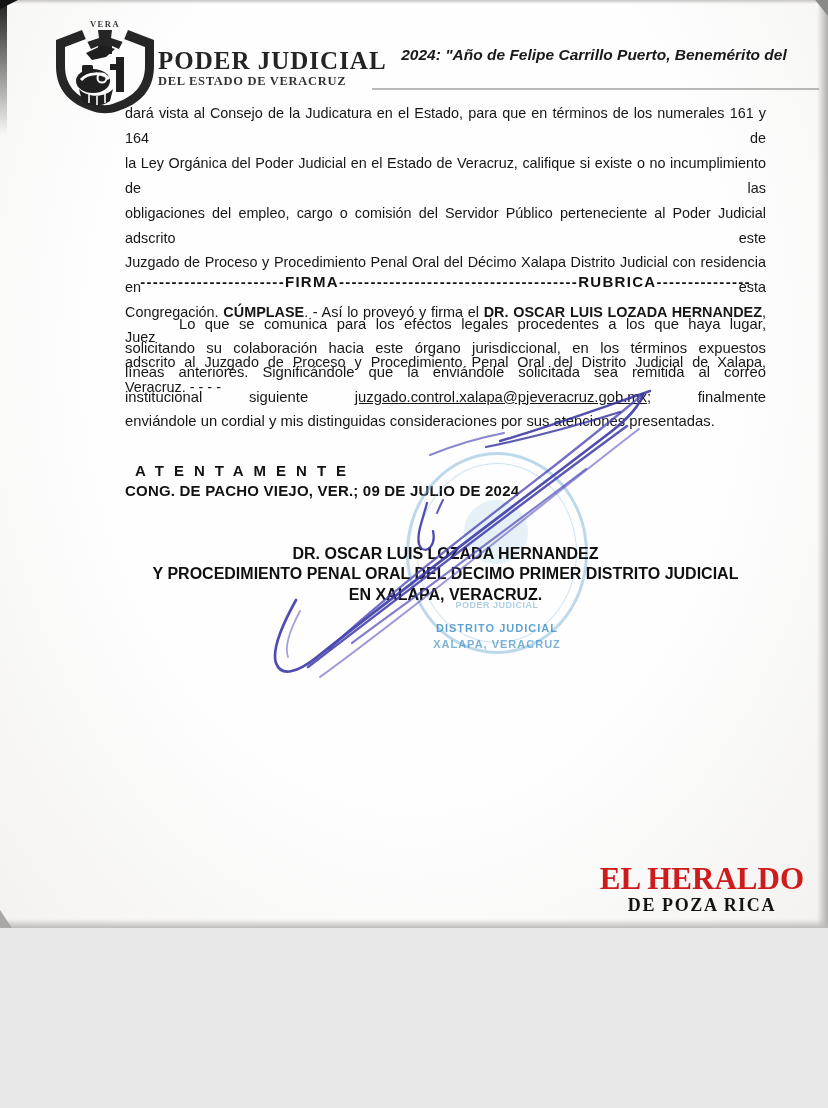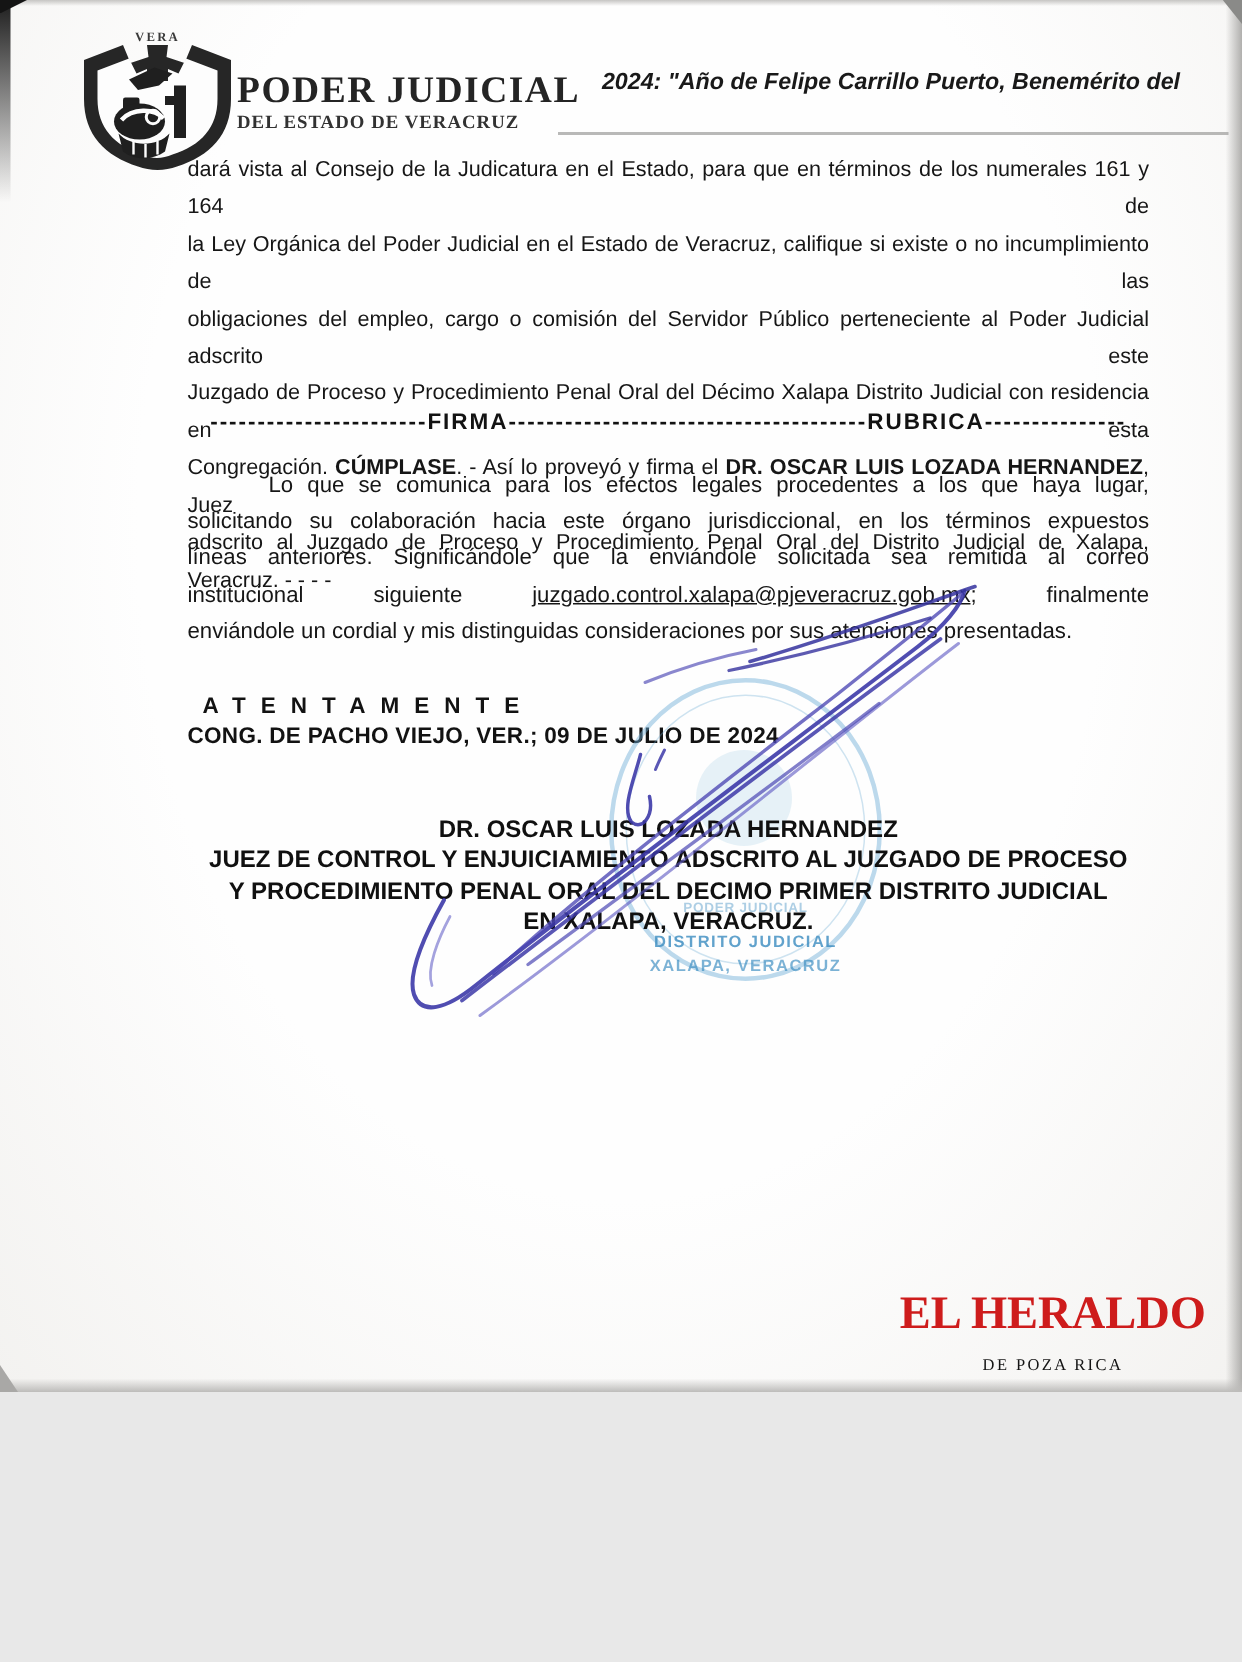--- a/index.html
+++ b/index.html
@@ -56,21 +56,21 @@
   .stamp .sline1{top:170px;}
   .stamp .sline2{top:186px;color:rgba(52,136,190,.65);}
   .stamp .sline0{top:148px;font-size:9px;color:rgba(52,136,190,.4);letter-spacing:.5px;}
 
   
   .signature-svg{position:absolute;left:0;top:0;z-index:5;pointer-events:none;}
 
   
   .watermark{position:absolute;right:24px;bottom:12px;text-align:center;font-family:"Liberation Serif", serif;z-index:6;}
   .watermark .w1{font-weight:bold;font-size:31px;line-height:31px;color:#ce1c1c;letter-spacing:0px;}
-  .watermark .w2{font-weight:normal;font-size:11px;letter-spacing:1.6px;color:#141414;margin-top:14px;}
+  .watermark .w2{font-weight:bold;font-size:18px;letter-spacing:1.6px;color:#141414;margin-top:1px;}
 </style>
 </head>
 <body>
 
 <div class="page">
 
   <div class="edge-top"></div>
   <div class="edge-right"></div>
   <div class="edge-bottom"></div>
   <div class="corner-tl"></div>
@@ -131,21 +131,20 @@
     <div class="ring-outer"></div>
     <div class="ring-inner"></div>
     <div class="emblem"></div>
     <div class="sline sline0">PODER JUDICIAL</div>
     <div class="sline sline1">DISTRITO JUDICIAL</div>
     <div class="sline sline2">XALAPA, VERACRUZ</div>
   </div>
 
   <div class="signatory">
     <div>DR. OSCAR LUIS LOZADA HERNANDEZ</div>
-    <div>JUEZ DE CONTROL Y ENJUICIAMIENTO ADSCRITO AL JUZGADO DE PROCESO</div>
     <div>Y PROCEDIMIENTO PENAL ORAL DEL DECIMO PRIMER DISTRITO JUDICIAL</div>
     <div>EN XALAPA, VERACRUZ.</div>
   </div>
 
   <svg class="signature-svg" width="828" height="1108" viewBox="0 0 828 1108">
     <g fill="none" stroke-linecap="round">
       <path d="M 296 600 C 286 618 271 648 276 663 C 281 677 297 673 317 657 C 402 589 543 484 612 431 C 630 417 641 403 643 394" stroke="#3d3aa8" stroke-width="2.7" opacity="0.9"></path>
       <path d="M 641 396 C 628 407 597 432 558 463 C 478 525 388 594 329 649" stroke="#4b47b4" stroke-width="2.3" opacity="0.78"></path>
       <path d="M 308 667 C 398 598 556 478 627 426" stroke="#3d3aa8" stroke-width="2.5" opacity="0.85"></path>
       <path d="M 320 677 C 418 606 558 491 639 429" stroke="#5a55c2" stroke-width="2" opacity="0.6"></path>

